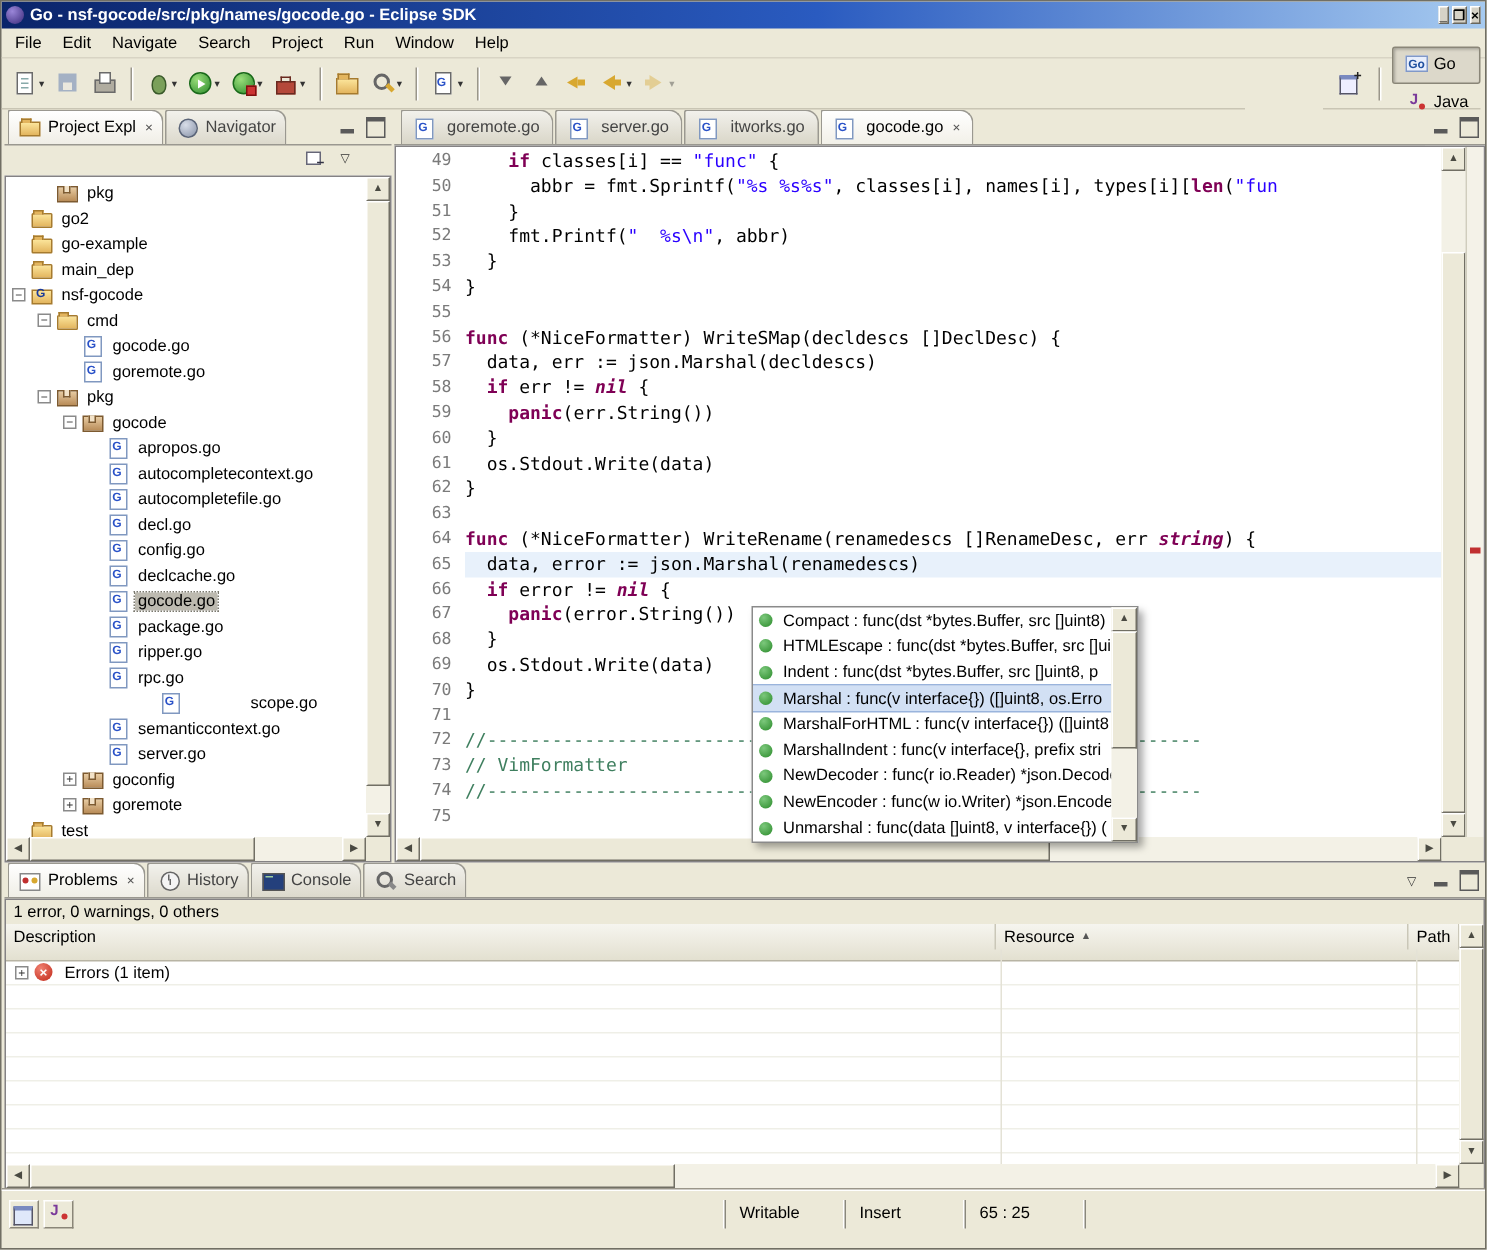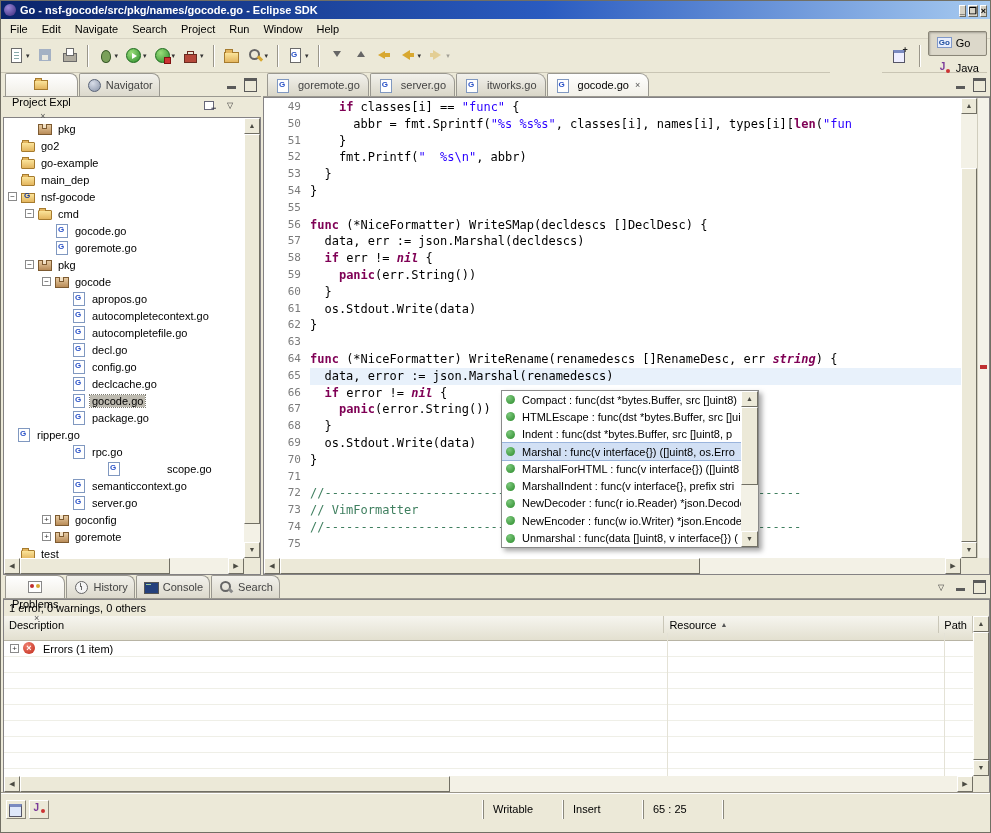--- a/index.html
+++ b/index.html
@@ -111,21 +111,21 @@
   
   .left-panel { position:absolute; left:2px; top:72px; width:258px; height:502px; }
   .editor-panel { position:absolute; left:262px; top:72px; width:727px; height:502px; }
   .bottom-panel { position:absolute; left:2px; top:574px; width:987px; height:218px; }
 
   .vtabbar { position:absolute; left:0; top:0; right:0; height:24px; border-bottom:1px solid #9a9890;
     display:flex; align-items:flex-end; padding-left:2px; }
   .vtab { display:inline-flex; align-items:center; gap:3px; height:23px; padding:2px 6px;
     border:1px solid #9a9890; border-bottom:none; border-radius:2px 8px 0 0; margin-right:1px;
     background:linear-gradient(#f2f1ec,#dcd9cc); color:#444; white-space:nowrap; }
-  .vtab.active { background:linear-gradient(#ffffff,#f0eee6); color:#000; z-index:2;flex-direction:column; }
+  .vtab.active { background:linear-gradient(#ffffff,#f0eee6); color:#000; z-index:2; }
   .vtab-close { font-size:9px; color:#555; margin-left:3px; }
   .panel-corner { position:absolute; right:2px; top:3px; display:flex; }
   .panel-btn { width:18px; height:16px; position:relative; display:inline-block; }
   .panel-btn.minb::before { content:""; position:absolute; left:4px; bottom:3px; width:9px; height:3px; background:#5a5a5a; }
   .panel-btn.maxb::before { content:""; position:absolute; left:3px; top:2px; width:11px; height:10px; border:1px solid #5a5a5a; border-top:3px solid #5a5a5a; }
   .view-toolbar { position:absolute; left:0; top:24px; right:0; height:20px; display:flex; justify-content:flex-end; align-items:center; padding-right:20px; gap:4px; }
 
   .tree-wrap { position:absolute; left:0; top:44px; right:0; bottom:0; border:1px solid #848284; background:#fff; }
   .tree { position:absolute; left:0; top:0; right:16px; bottom:16px; overflow:hidden; padding-top:2px; }
   .tree-row { height:17px; display:flex; align-items:center; white-space:nowrap; }
@@ -159,21 +159,21 @@
   .cl { height:16.8px; line-height:16.8px; white-space:pre; }
   .cl.current { background:#e8f1fb; }
   .tk-kw { color:#7f0055; font-weight:bold;text-align:right; }
   .tk-kwi { color:#7f0055; font-weight:bold; font-style:italic; }
   .tk-str { color:#2a00ff; }
   .tk-com { color:#3f7f5f; }
   .overview-ruler { position:absolute; right:0; top:0; width:12px; bottom:16px; background:#f4f2e8; border-left:1px solid #d0cdbd; }
   .ov-mark { position:absolute; left:2px; width:7px; height:4px; background:#c03030; }
 
   
-  .popup { position:absolute; left:238px; top:317px; width:258px; height:158px; background:#fff;
+  .popup { position:absolute; left:238px; top:331px; width:258px; height:158px; background:#fff;
     border:1px solid #8a8a8a; box-shadow:3px 3px 5px rgba(0,0,0,.35); z-index:10; }
   .ac-list { position:absolute; left:0; top:0; right:17px; bottom:0; overflow:hidden; }
   .ac-item { height:17.3px; display:flex; align-items:center; padding:0 2px; white-space:nowrap; overflow:hidden; }
   .ac-item.selected { background:#d2e0f4; outline:1px solid #9ab4dc; }
 
   
   .bp-content { position:absolute; left:0; top:24px; right:0; bottom:0; border:1px solid #848284; background:#ece9d8; }
   .bp-summary { height:16px; line-height:16px; padding-left:5px; }
   .grid { position:absolute; left:0; top:16px; right:16px; bottom:16px; background:#fff; overflow:hidden; }
   .grid-header { display:flex; height:25px; background:linear-gradient(#f6f5ef,#e3e0d0); border-bottom:1px solid #b8b4a4; }
@@ -399,21 +399,21 @@
           <div class="tree-row selected" style="padding-left: 55px;">
             <span class="expander none"></span>
             <span class="ni ni-gofile"></span>
             <span class="tree-label">gocode.go</span>
           </div>
           <div class="tree-row" style="padding-left: 55px;">
             <span class="expander none"></span>
             <span class="ni ni-gofile"></span>
             <span class="tree-label">package.go</span>
           </div>
-          <div class="tree-row" style="">
+          <div class="tree-row" style="padding-left: 55px;">
             <span class="expander none"></span>
             <span class="ni ni-gofile"></span>
             <span class="tree-label">ripper.go</span>
           </div>
           <div class="tree-row" style="padding-left: 55px;">
             <span class="expander none"></span>
             <span class="ni ni-gofile"></span>
             <span class="tree-label">rpc.go</span>
           </div>
           <div class="tree-row" style="padding-left: 50px; gap: 40px;">

